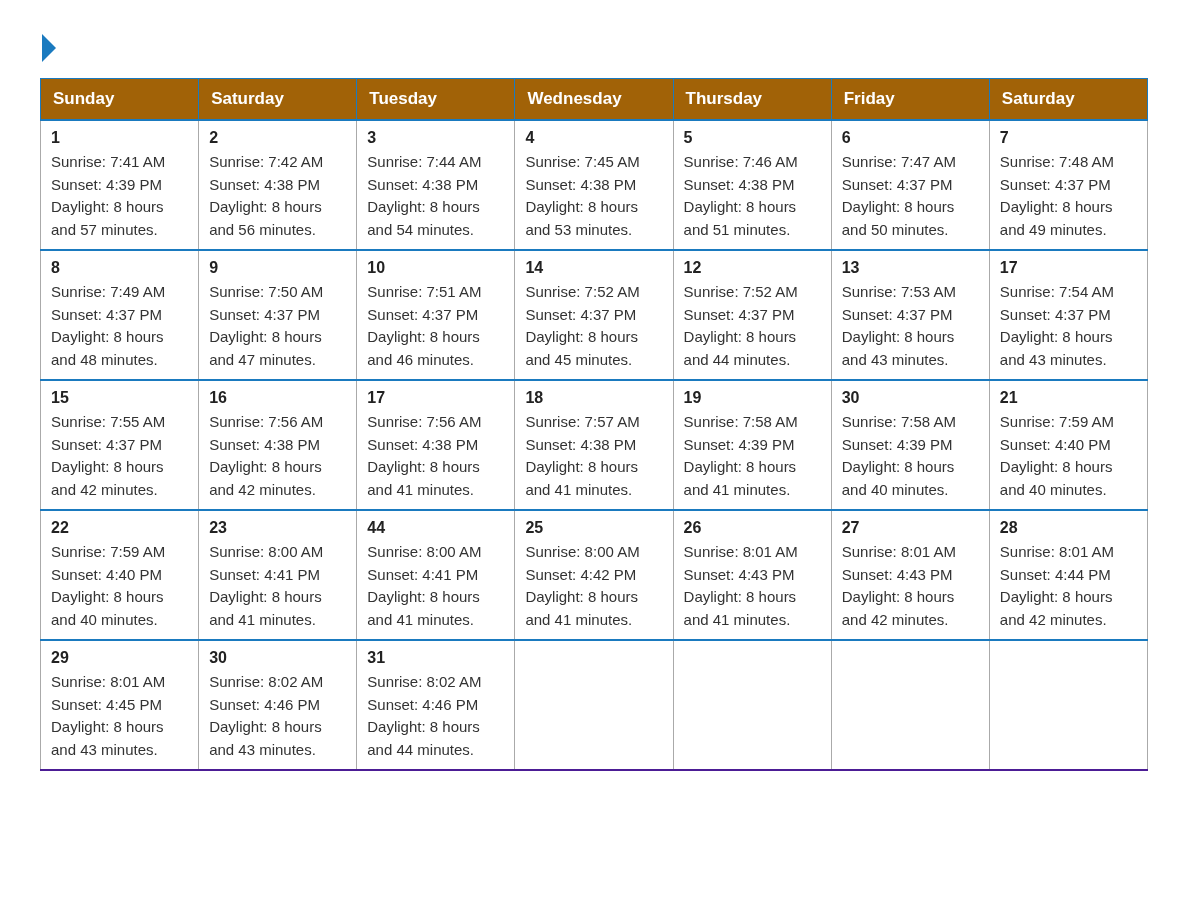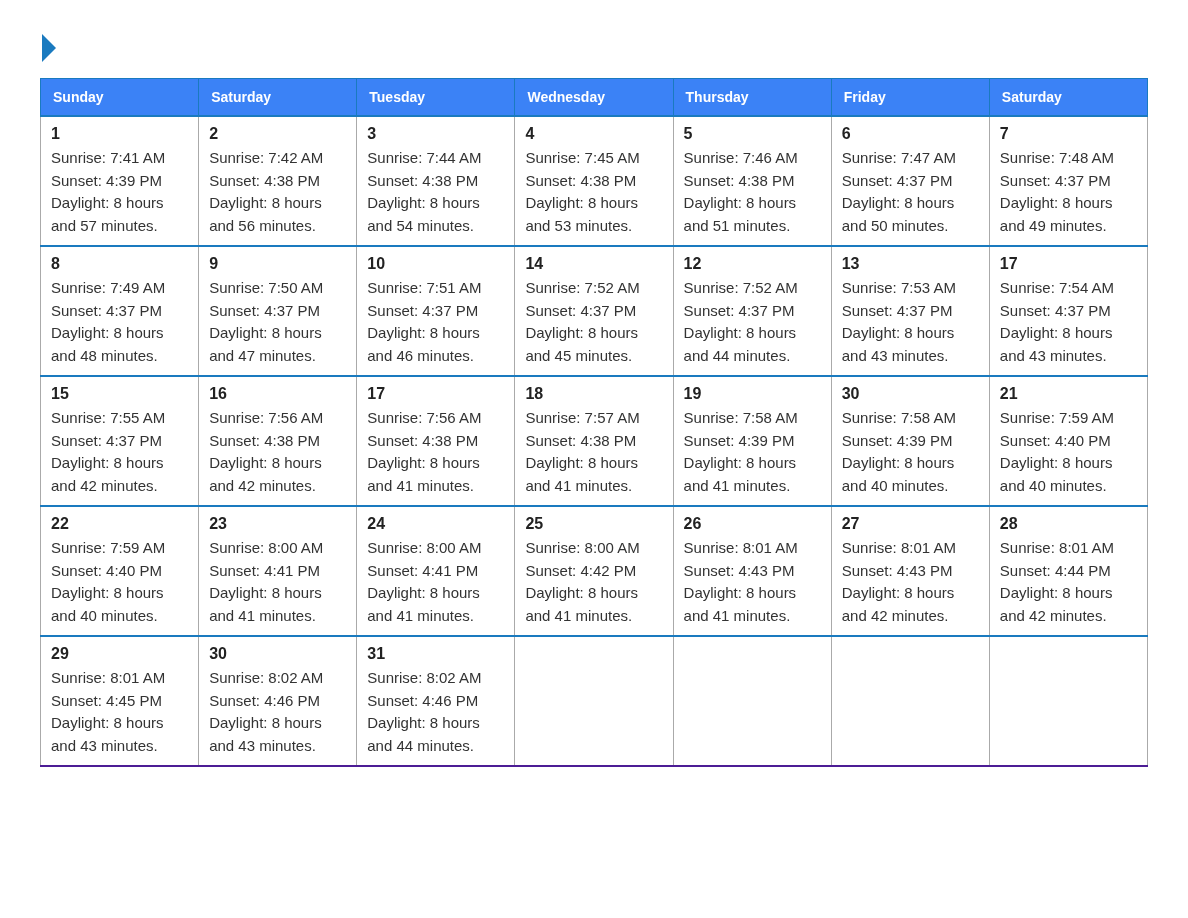--- a/index.html
+++ b/index.html
@@ -59,23 +59,23 @@
     .location {
       font-size: 22px;
       color: #444;
       margin-top: 6px;
     }
     .calendar-table {
       width: 100%;
       border-collapse: collapse;
     }
     .calendar-table th {
-      background-color: #3b82f6;
+      background-color: #a16207;
       color: #fff;
-      font-size: 14px;
+      font-size: 17px;
       font-weight: bold;
       padding: 10px 12px;
       text-align: left;
       border: 1px solid #1a7abf;
     }
     .calendar-table td {
       border: 1px solid #aaa;
       vertical-align: top;
       padding: 8px 10px;
       width: 14.28%;
@@ -228,21 +228,21 @@
       <tr class="week-row">
         <td>
           <div class="day-number">22</div>
           <div class="day-info">Sunrise: 7:59 AM<br>Sunset: 4:40 PM<br>Daylight: 8 hours<br>and 40 minutes.</div>
         </td>
         <td>
           <div class="day-number">23</div>
           <div class="day-info">Sunrise: 8:00 AM<br>Sunset: 4:41 PM<br>Daylight: 8 hours<br>and 41 minutes.</div>
         </td>
         <td>
-          <div class="day-number">24</div>
+          <div class="day-number">44</div>
           <div class="day-info">Sunrise: 8:00 AM<br>Sunset: 4:41 PM<br>Daylight: 8 hours<br>and 41 minutes.</div>
         </td>
         <td>
           <div class="day-number">25</div>
           <div class="day-info">Sunrise: 8:00 AM<br>Sunset: 4:42 PM<br>Daylight: 8 hours<br>and 41 minutes.</div>
         </td>
         <td>
           <div class="day-number">26</div>
           <div class="day-info">Sunrise: 8:01 AM<br>Sunset: 4:43 PM<br>Daylight: 8 hours<br>and 41 minutes.</div>
         </td>

